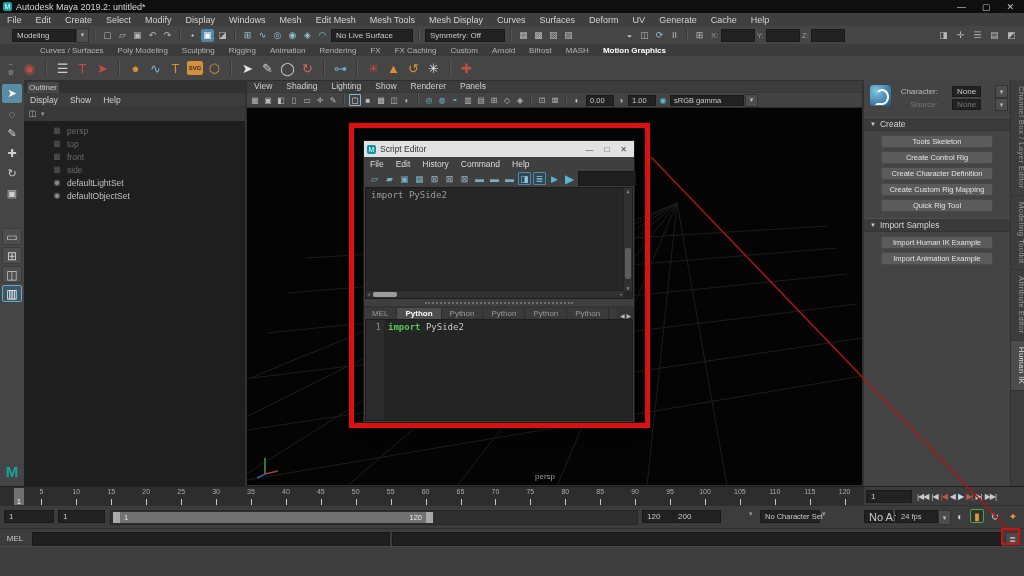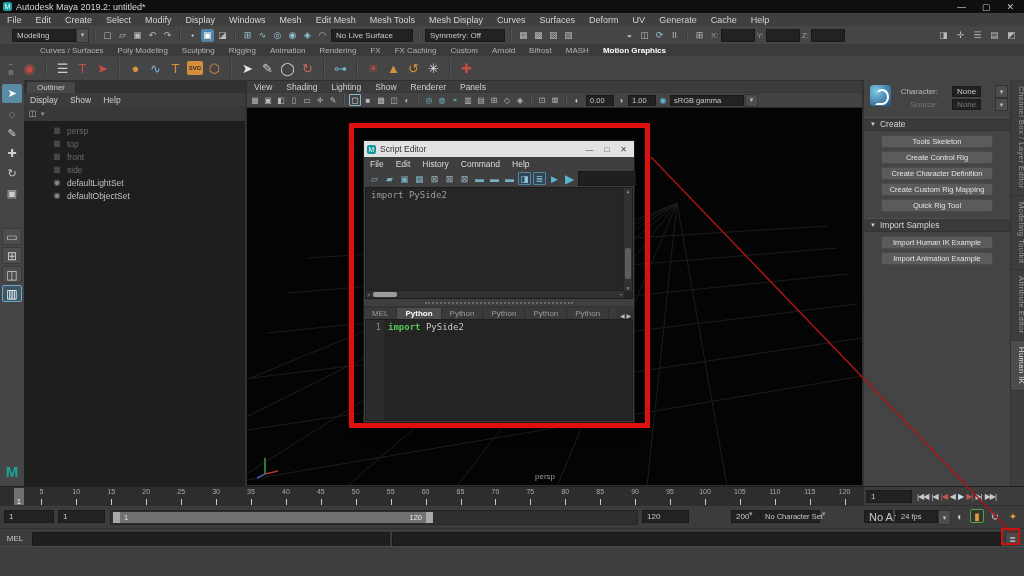--- a/index.html
+++ b/index.html
@@ -46,34 +46,34 @@
   #toolbox{width:24px;background:#454545;display:flex;flex-direction:column;align-items:center;padding-top:4px;box-sizing:border-box;flex:none;}
   #toolbox .ico{width:20px;height:19px;font-size:11px;color:#cfcfcf;margin-bottom:1px;}
   #toolbox .ico.active{background:#5a8ca6;color:#fff;}
   #toolbox .layouts{margin-top:24px;display:flex;flex-direction:column;gap:1px;}
   #toolbox .layouts .ico{height:17px;font-size:12px;border:1px solid #3a3a3a;background:#4d4d4d;border-radius:2px;box-sizing:border-box;}
   #toolbox .layouts .ico.active{border-color:#6aa7c8;background:#3b5666;}
   .maya-logo{margin-top:auto;margin-bottom:6px;font-weight:bold;font-size:15px;color:#19a5a0;}
   
   #outliner{width:221px;background:#1e1e1e;border-right:1px solid #333;display:flex;flex-direction:column;flex:none;}
   .ol-tabstrip{height:13px;background:#313131;display:flex;align-items:flex-end;padding-left:3px;flex:none;}
-  .ol-tab{background:#474747;color:#ccc;font-size:8px;padding:1px 10px;border-radius:2px 2px 0 0;}
+  .ol-tab{background:#474747;color:#ccc;font-size:8px;padding:1px 2px;border-radius:2px 2px 0 0;}
   .ol-menus{height:13px;background:#3c3c3c;display:flex;align-items:center;font-size:8.5px;flex:none;}
   .ol-menus span{padding:0 6px;color:#cfcfcf;}
   .ol-search{height:15px;background:#383838;display:flex;align-items:center;padding:0 3px;gap:3px;flex:none;}
   .ol-search input{flex:1;height:11px;background:#262626;border:1px solid #1c1c1c;color:#bbb;font-size:8px;padding:0 3px;}
   .ol-search input::placeholder{color:#777;}
   .ol-tree{flex:1;padding-top:3px;}
   .ol-item{display:flex;align-items:center;height:13px;padding-left:28px;font-size:8.5px;color:#c0c0c0;gap:5px;}
   .ol-item .ico{width:10px;height:10px;font-size:8px;color:#8f8f8f;}
   .ol-item.muted{color:#6a6a6a;}
   .ol-item.muted .ico{color:#5c5c5c;}
   
   #viewport{width:617px;background:#3c3c3c;display:flex;flex-direction:column;border:1px solid #2e2e2e;box-sizing:border-box;flex:none;}
-  .vp-menus{height:11px;display:flex;align-items:center;font-size:8.5px;background:#3c3c3c;flex:none;}
+  .vp-menus{height:11px;display:flex;font-size:8.5px;background:#3c3c3c;flex:none;}
   .vp-menus span{padding:0 7px;color:#d0d0d0;}
   .vp-icons{height:14px;display:flex;align-items:center;background:#434343;border-top:1px solid #373737;border-bottom:1px solid #2a2a2a;padding:0 2px;gap:1px;font-size:8px;flex:none;}
   .vp-icons .ico{width:12px;height:12px;font-size:8px;}
   .vp-icons .ico.active{background:none;border:1px solid #8ab6cc;border-radius:1px;color:#cfe4ee;box-sizing:border-box;}
   .vp-icons .f{height:11px;font-size:7.5px;padding:0 3px;}
   .vp-canvas{flex:1;background:#040404;position:relative;overflow:hidden;}
   .persp-label{position:absolute;left:288px;bottom:4px;color:#9a9a9a;font-size:8px;}
   
   #humanik{width:147px;background:#444;font-size:8.5px;position:relative;flex:none;border-left:1px solid #333;box-sizing:border-box;}
   .hik-charicon{position:absolute;left:6px;top:5px;width:21px;height:21px;border-radius:3px;
@@ -612,21 +612,21 @@
     <input class="f abs" style="left: 58px; width: 47px;" value="1">
     <div class="rtrack">
       <div class="rbar">
         <span class="rhandle"></span>
         <span class="rlbl">1</span>
         <span class="rlbl end">120</span>
         <span class="rhandle"></span>
       </div>
     </div>
     <input class="f abs" style="left: 642px; width: 47px;" value="120">
-    <input class="f abs" style="left: 731px; width: 48px;" value="200">
+    <input class="f abs" style="left: 673px; width: 48px;" value="200">
     <span class="abs" style="left:749px;font-size:7px;color:#999">▾</span>
     <span class="f abs" style="left:760px;width:60px;font-size:7.5px">No Character Set</span>
     <span class="abs" style="left:822px;font-size:7px;color:#999">▾</span>
     <span class="f abs" style="left:864px;width:32px;font-size:11px">No Anim Layer</span>
     <span class="sep abs" style="left:890px"></span>
     <span class="f abs" style="left:896px;width:42px;font-size:7.5px">24 fps</span>
     <span class="arrowbox abs" style="left:938px">▾</span>
     <span class="range-icons">
         <span class="ico" style="color: rgb(204, 204, 204);">◖</span>
         <span class="ico keyed" style="color: rgb(224, 154, 62);">▮</span>

